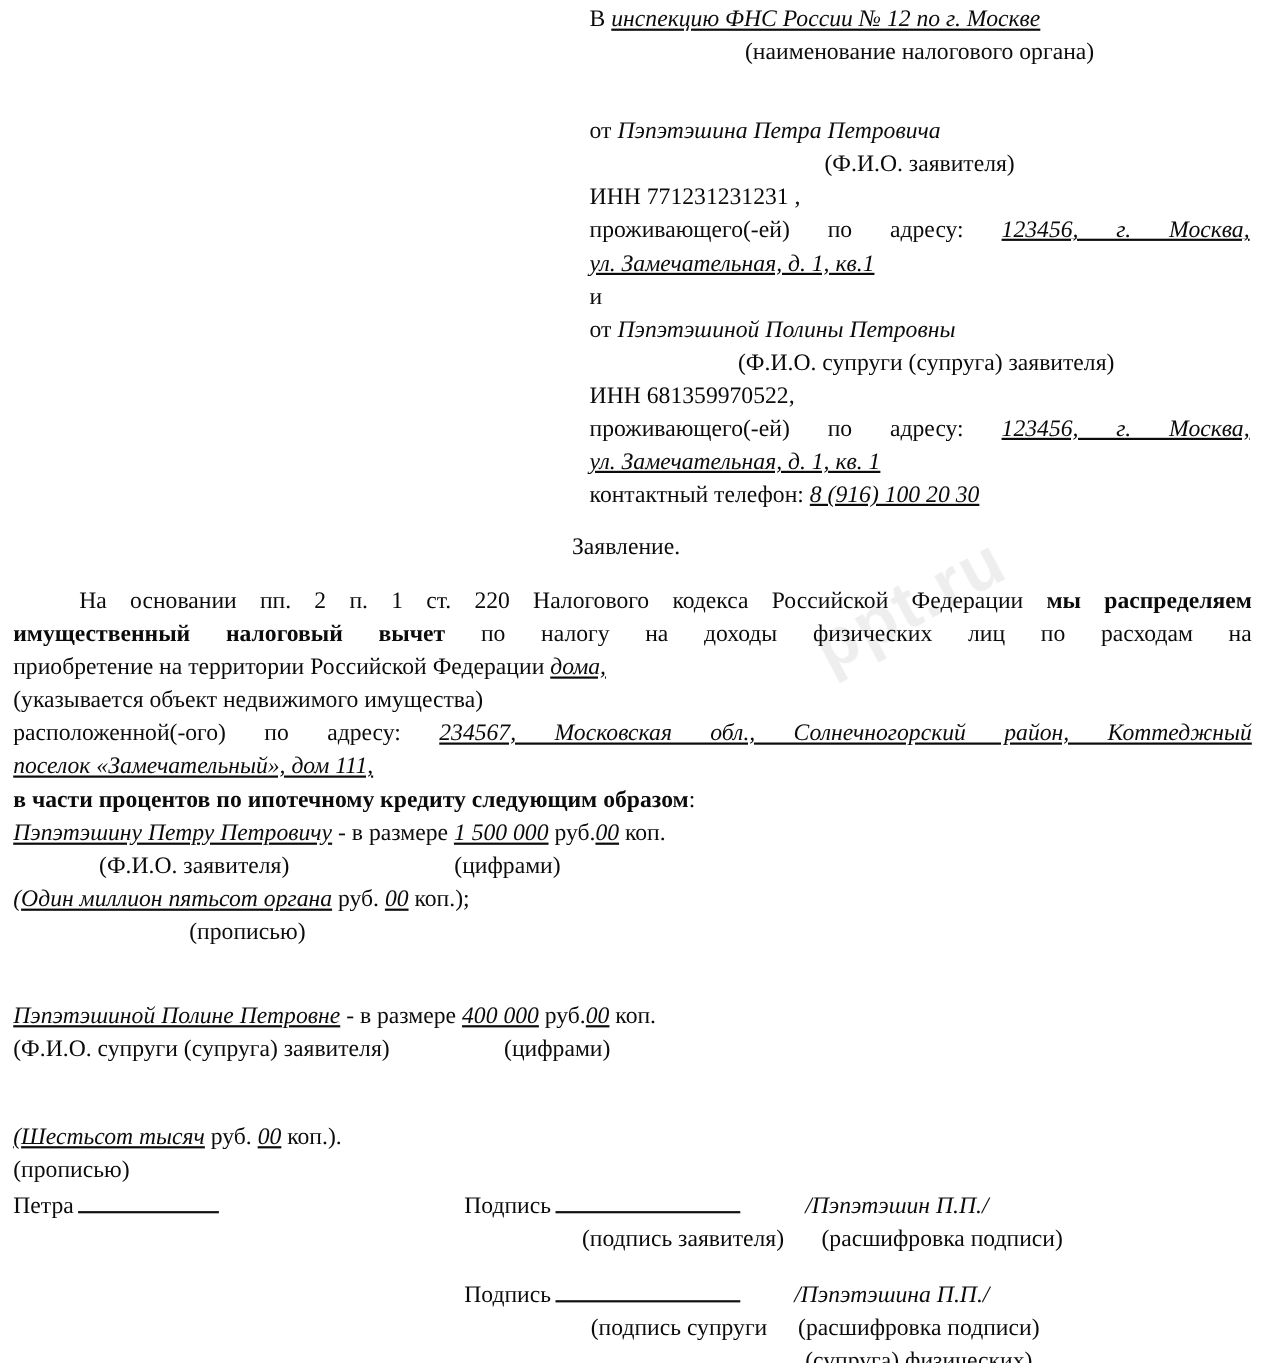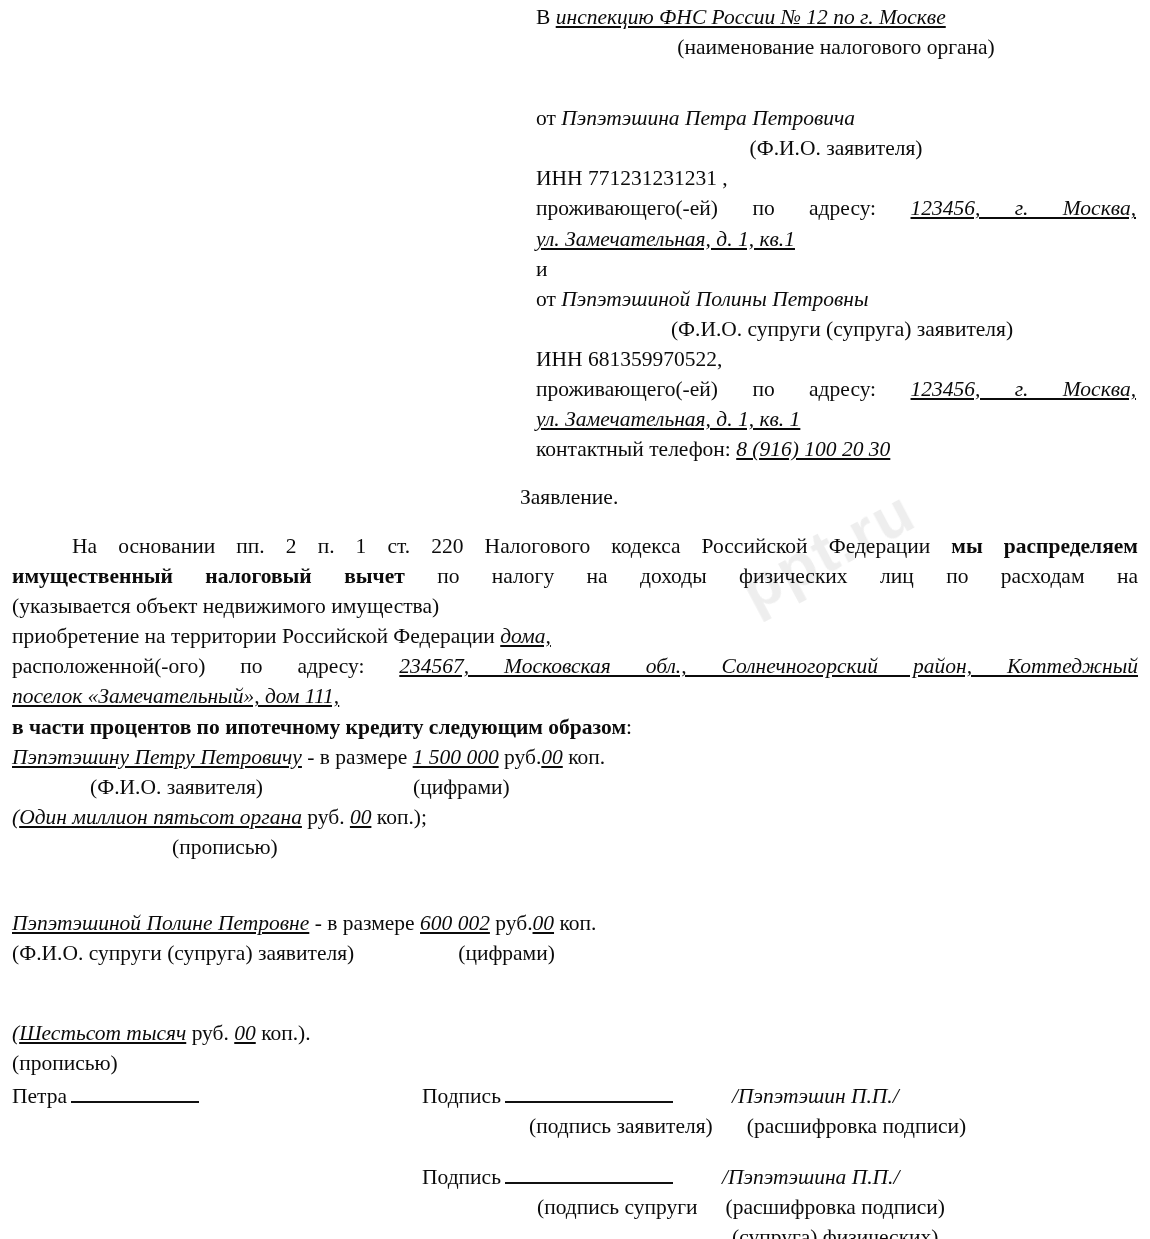--- a/index.html
+++ b/index.html
@@ -184,42 +184,42 @@
   </div>
 
   <div class="title layer">Заявление.</div>
 
   <div class="body-block layer">
 
     <div class="para-line"><span style="display:inline-block;width:60px"></span><span>На основании пп. 2 п. 1 ст. 220 Налогового кодекса Российской Федерации </span><span class="b">мы распределяем</span></div>
 
     <div class="para-line"><span class="b">имущественный налоговый вычет</span><span> по налогу на доходы физических лиц по расходам на</span></div>
 
+    <div class="plain"><span>приобретение на территории Российской Федерации </span><span class="ital u">дома,</span></div>
+
     <div class="plain">(указывается объект недвижимого имущества)</div>
-
-    <div class="plain"><span>приобретение на территории Российской Федерации </span><span class="ital u">дома,</span></div>
 
     <div class="para-line"><span>расположенной(-ого) по адресу:</span>
       <span class="ital u">234567, Московская обл., Солнечногорский район, Коттеджный</span></div>
 
     <div class="plain"><span class="ital u">поселок «Замечательный», дом 111,</span></div>
 
     <div class="plain"><span class="b">в части процентов по ипотечному кредиту следующим образом</span><span>:</span></div>
 
     <div class="plain"><span class="ital u">Пэпэтэшину Петру Петровичу</span><span> - в размере </span><span class="ital u">1 500 000</span><span> руб.</span><span class="ital u">00</span><span> коп.</span></div>
 
     <div class="row-sub sub-indent-a"><span>(Ф.И.О. заявителя)</span><span class="tab-fill"></span><span>(цифрами)</span></div>
 
     <div class="plain"><span class="ital u">(</span><span class="ital u">Один миллион пятьсот  органа</span><span> руб. </span><span class="ital u">00</span><span>  коп.);</span></div>
 
     <div class="row-sub sub-indent-b">(прописью)</div>
 
     <div class="spacer-md"></div>
 
-    <div class="plain"><span class="ital u">Пэпэтэшиной Полине Петровне</span><span> - в размере </span><span class="ital u">600 002</span><span> руб.</span><span class="ital u">00</span><span> коп.</span></div>
+    <div class="plain"><span class="ital u">Пэпэтэшиной Полине Петровне</span><span> - в размере </span><span class="ital u">400 000</span><span> руб.</span><span class="ital u">00</span><span> коп.</span></div>
 
     <div class="row-sub"><span>(Ф.И.О. супруги (супруга) заявителя)</span><span class="tab-fill-sm"></span><span>(цифрами)</span></div>
 
     <div class="spacer-lg"></div>
 
     <div class="plain"><span class="ital u">(</span><span class="ital u">Шестьсот тысяч</span><span> руб. </span><span class="ital u">00</span><span> коп.).</span></div>
 
     <div class="row-sub"> (прописью)</div>
   </div>
 

